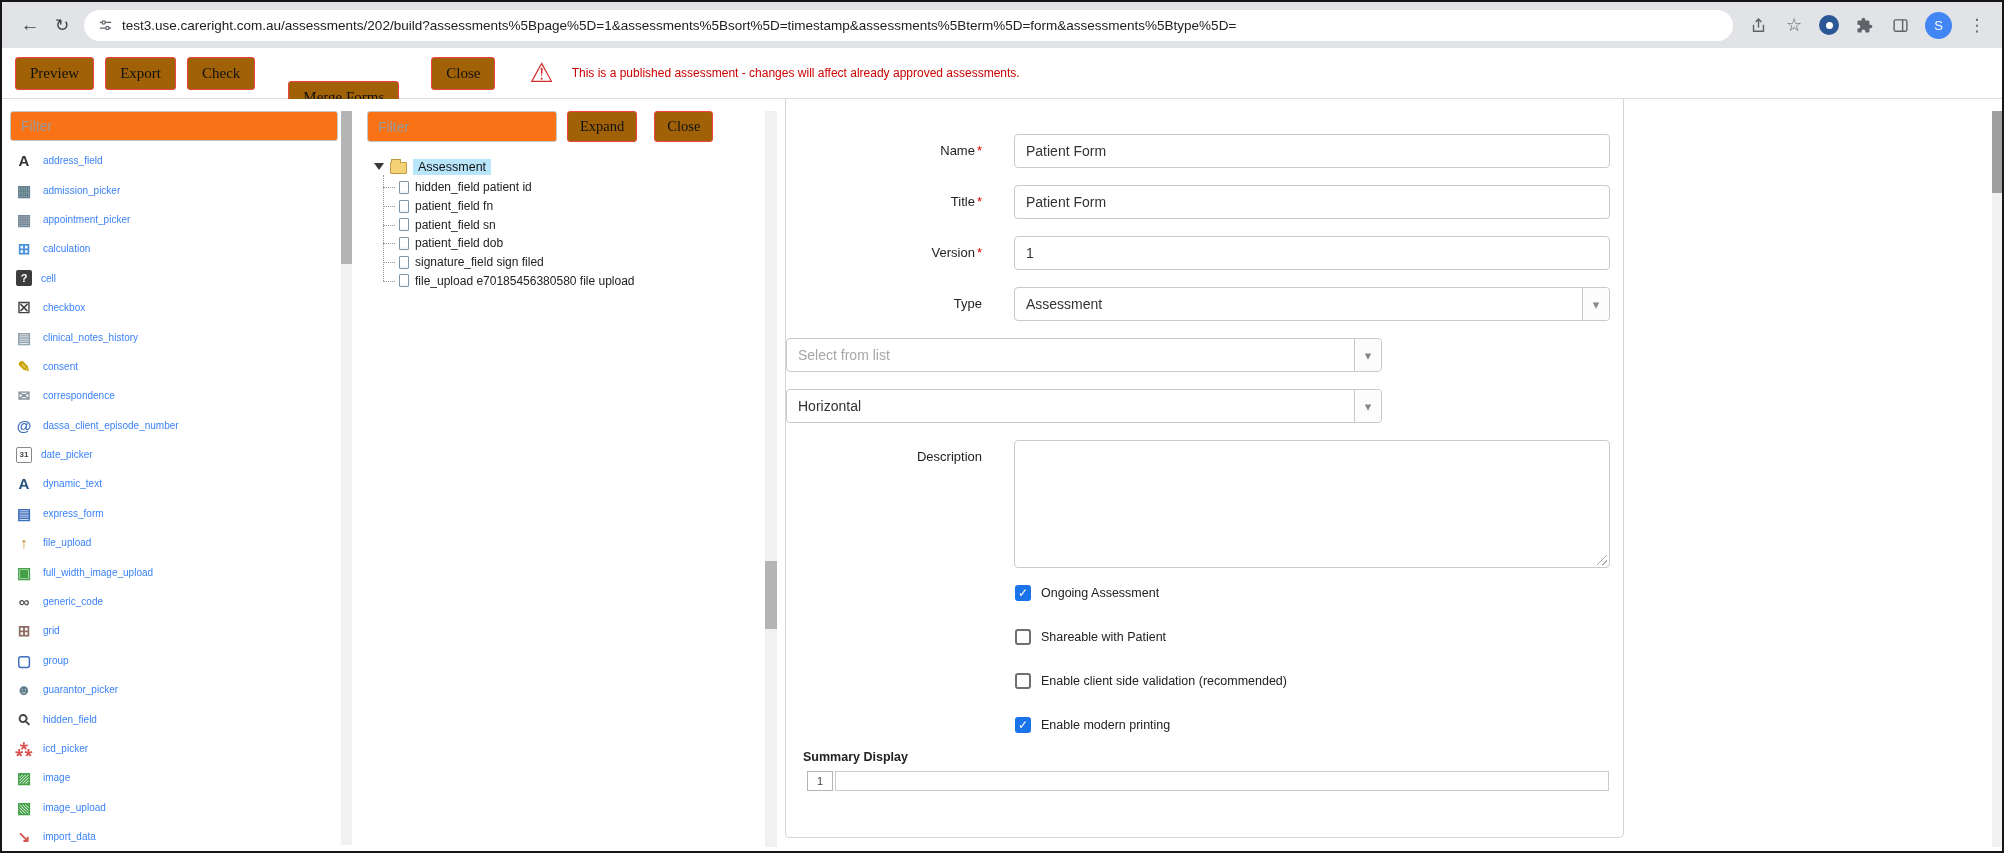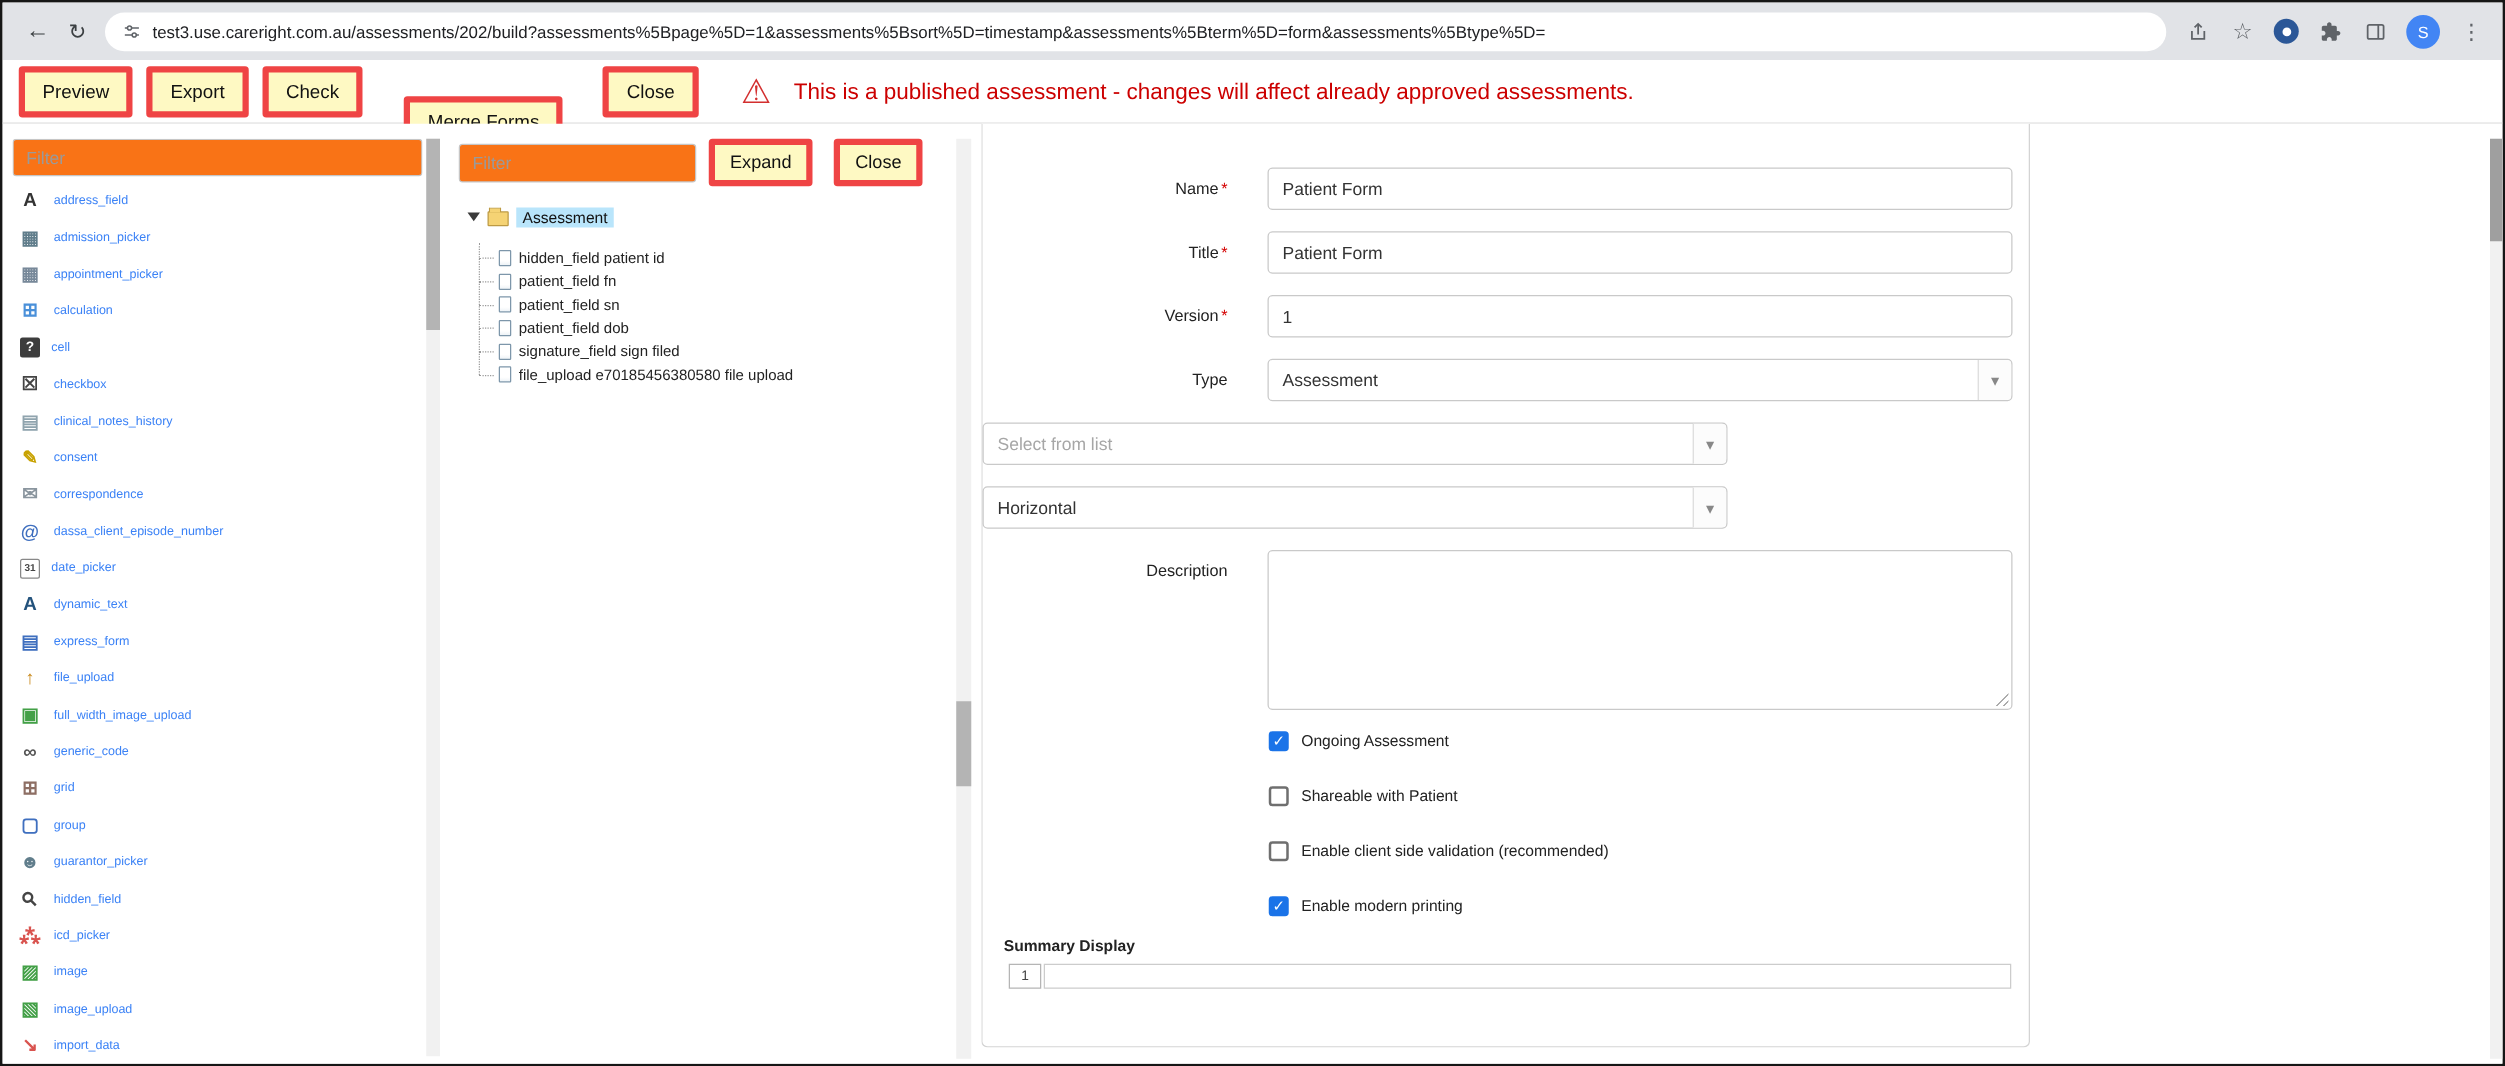--- a/index.html
+++ b/index.html
@@ -18,27 +18,27 @@
   .chrome-right { display:flex; align-items:center; gap:14px; flex:0 0 auto; padding-right:2px; }
   .cr-icon { color:#5f6368; font-size:18px; display:flex; align-items:center; justify-content:center; width:22px; height:22px; cursor:pointer; }
   .ext-circle { width:20px; height:20px; border-radius:50%; background:#2b5797; display:flex; align-items:center; justify-content:center; cursor:pointer; }
   .ext-circle::after { content:""; width:7px; height:7px; border-radius:50%; background:#fff; }
   .avatar { width:27px; height:27px; border-radius:50%; background:#4285f4; color:#fff; font-size:13px; display:flex; align-items:center; justify-content:center; cursor:pointer; }
   .kebab { font-size:17px; }
 
   
   .toolbar { height:51px; background:#fff; border-bottom:1px solid #dcdcdc; display:flex; align-items:center; padding:0 13px; }
   .toolbar-buttons { display:flex; align-items:center; }
-  .btn { border:5px solid #ef4444; background:#fef9c3; border-radius:3px; font-family:Liberation Sans, sans-serif; font-size:15px; color:#111; padding:7px 14px; cursor:pointer; white-space:nowrap; }
+  .btn { border:1px solid #ef4444; background:#a16207; border-radius:3px; font-family:Liberation Serif, serif; font-size:15px; color:#111; padding:7px 14px; cursor:pointer; white-space:nowrap; }
   .toolbar-buttons .btn + .btn { margin-left:11px; }
   .toolbar-buttons .btn:nth-child(4) { margin-left:33px;margin-top:48px; }
   .toolbar-buttons .btn:nth-child(5) { margin-left:32px; }
   .warning { display:flex; align-items:center; gap:18px; margin-left:34px; }
   .warn-icon { color:#d32f2f; font-size:27px; line-height:1; }
-  .warn-text { color:#cc0000; font-size:18px; }
+  .warn-text { color:#cc0000; font-size:12px; }
 
   
   .content { position:absolute; top:97px; left:0; right:0; bottom:0; background:#fff; }
 
   
   .scrollbar { position:absolute; background:#f1f1f1; }
   .scrollbar .thumb { position:absolute; left:0; right:0; background:#b4b4b4; }
   .palette-scrollbar { left:339px; top:12px; bottom:6px; width:11px; }
   .palette-scrollbar .thumb { top:0; height:153px; }
   .mid-scrollbar { left:763px; top:12px; bottom:4px; width:12px; }
@@ -65,21 +65,21 @@
   .tree-header { display:flex; align-items:center; }
   .tree-filter { width:190px; height:31px; }
   .expand-btn { margin-left:10px; padding:6px 12px; font-size:14.5px; }
   .close-tree-btn { margin-left:17px; padding:6px 12px; font-size:14.5px; }
   .tree { margin-top:14px; padding-left:7px; }
   .tree-root { display:flex; align-items:center; gap:6px; height:21px; cursor:pointer; }
   .caret { width:0; height:0; border-left:5px solid transparent; border-right:5px solid transparent; border-top:7px solid #3a3a3a; flex:0 0 auto; }
   .folder { position:relative; width:17px; height:12px; background:#f5d374; border:1px solid #bd9a43; border-radius:1px; flex:0 0 auto; margin-top:2px; }
   .folder::before { content:""; position:absolute; top:-4px; left:0; width:8px; height:3px; background:#f5d374; border:1px solid #bd9a43; border-bottom:none; border-radius:1px 1px 0 0; }
   .root-label { font-size:12.5px; color:#111; background:#b9e5fb; padding:1px 5px; }
-  .tree-children { position:relative; margin-left:5px; margin-top:13px;text-align:right; }
+  .tree-children { position:relative; margin-left:5px; margin-top:1px;text-align:right; }
   .vline { position:absolute; left:4px; top:-3px; bottom:9px; border-left:1px dotted #9a9a9a; }
   .t-row { display:flex; align-items:center; height:18.7px; padding-left:20px; position:relative; cursor:pointer; }
   .t-row::before { content:""; position:absolute; left:4px; top:50%; width:12px; border-top:1px dotted #9a9a9a; }
   .doc { width:10px; height:13px; background:linear-gradient(#ffffff 70%, #eef3f7); border:1px solid #7d96aa; border-radius:1px; margin-right:6px; flex:0 0 auto; }
   .t-label { font-size:12px; color:#222; white-space:nowrap; }
 
   
   .props { position:absolute; left:783px; top:0; width:839px; height:739px; border:1px solid #d4d4d4; border-top:none; border-radius:0 0 5px 5px; padding-top:35px; background:#fff; }
   .f-row { display:flex; margin-bottom:17px; }
   .f-label { width:228px; flex:0 0 228px; text-align:right; padding-right:32px; padding-top:9px; font-size:13px; color:#222; }

